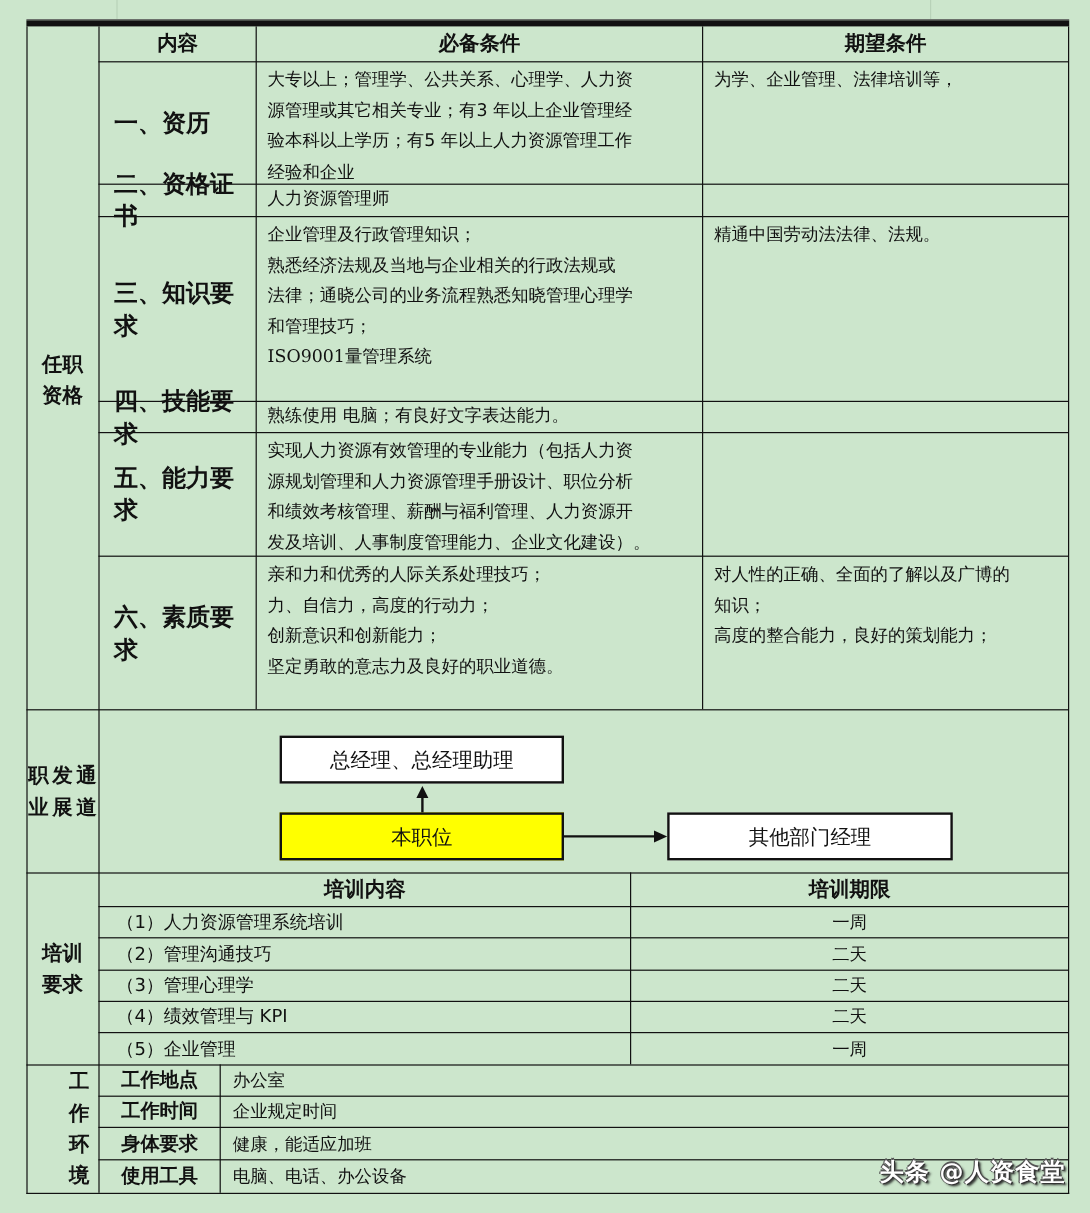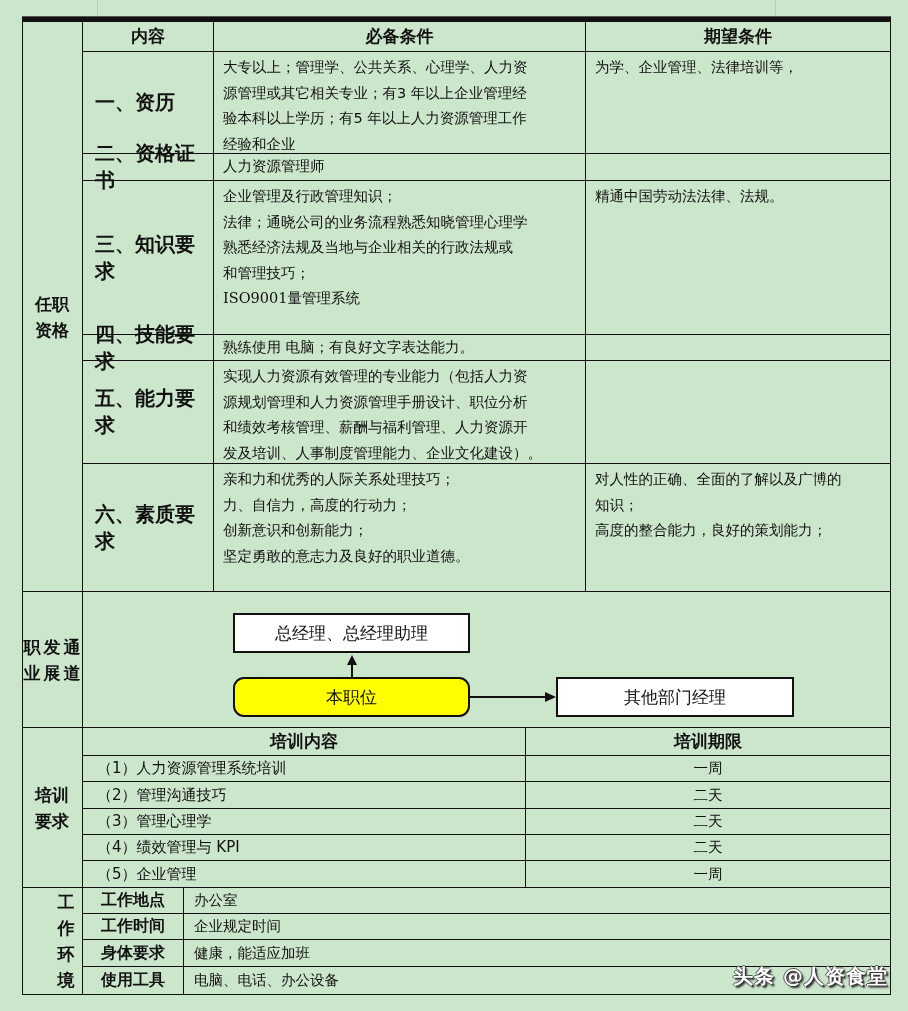--- a/index.html
+++ b/index.html
@@ -20,21 +20,21 @@
   .sec { font-size:17px; justify-content:center; text-align:center; line-height:26px; }
   .txt { font-size:14.5px; line-height:25.5px; padding:3px 0 0 9px; align-items:flex-start; }
   .txt .ln { display:block; white-space:nowrap; }
   .tr-txt { font-size:15px; padding-left:14px; }
   .tr-dur { font-size:14.5px; justify-content:center; }
   .env-lbl { font-size:16px; justify-content:center; }
   .env-val { font-size:14.5px; padding-left:10px; }
   .box { position:absolute; box-sizing:border-box; border:2px solid #111; background:#fff;
          display:flex; align-items:center; justify-content:center;
          font-family:"DejaVu Serif","Liberation Serif",serif; font-size:17px; }
-  .box.yellow { background:#ffff00;border-radius:11px; }
+  .box.yellow { background:#ffff00; }
   .watermark { position:absolute; right:20px; top:963px; font-size:20px; color:#fff; font-weight:bold;
                text-shadow: 1px 1px 0 #333, -1px 0 0 #555, 0 -1px 0 #555, 2px 2px 2px #222; letter-spacing:1px; }
 </style>
 </head>
 <body>
 
 <div class="gridline" style="left:97px"></div>
 <div class="gridline" style="left:775px"></div>
 
 <div class="thin-top"></div>
@@ -85,22 +85,22 @@
   <div class="cell lbl bold" style="left:83px; top:154px; width:130px; height:26px;">二、资格证书</div>
   <div class="cell txt" style="left:214px; top:154px; width:371px; height:26px; padding-top:0;">
     <span class="ln">人力资源管理师</span>
   </div>
   <div class="cell txt" style="left:586px; top:154px; width:304px; height:26px;"></div>
 
   <div class="cell lbl bold" style="left:83px; top:181px; width:130px; height:153px;">三、知识要求</div>
   <div class="cell txt" style="left:214px; top:181px; width:371px; height:153px;">
     <div>
       <span class="ln">企业管理及行政管理知识；</span>
+      <span class="ln">熟悉经济法规及当地与企业相关的行政法规或</span>
       <span class="ln">法律；通晓公司的业务流程熟悉知晓管理心理学</span>
-      <span class="ln">熟悉经济法规及当地与企业相关的行政法规或</span>
       <span class="ln">和管理技巧；</span>
       <span class="ln" style="font-family:'DejaVu Serif','Liberation Serif',serif;">ISO9001量管理系统</span>
     </div>
   </div>
   <div class="cell txt" style="left:586px; top:181px; width:304px; height:153px;">
     <span class="ln">精通中国劳动法法律、法规。</span>
   </div>
 
   <div class="cell lbl bold" style="left:83px; top:335px; width:130px; height:25px;">四、技能要求</div>
   <div class="cell txt" style="left:214px; top:335px; width:371px; height:25px; padding-top:0;">

